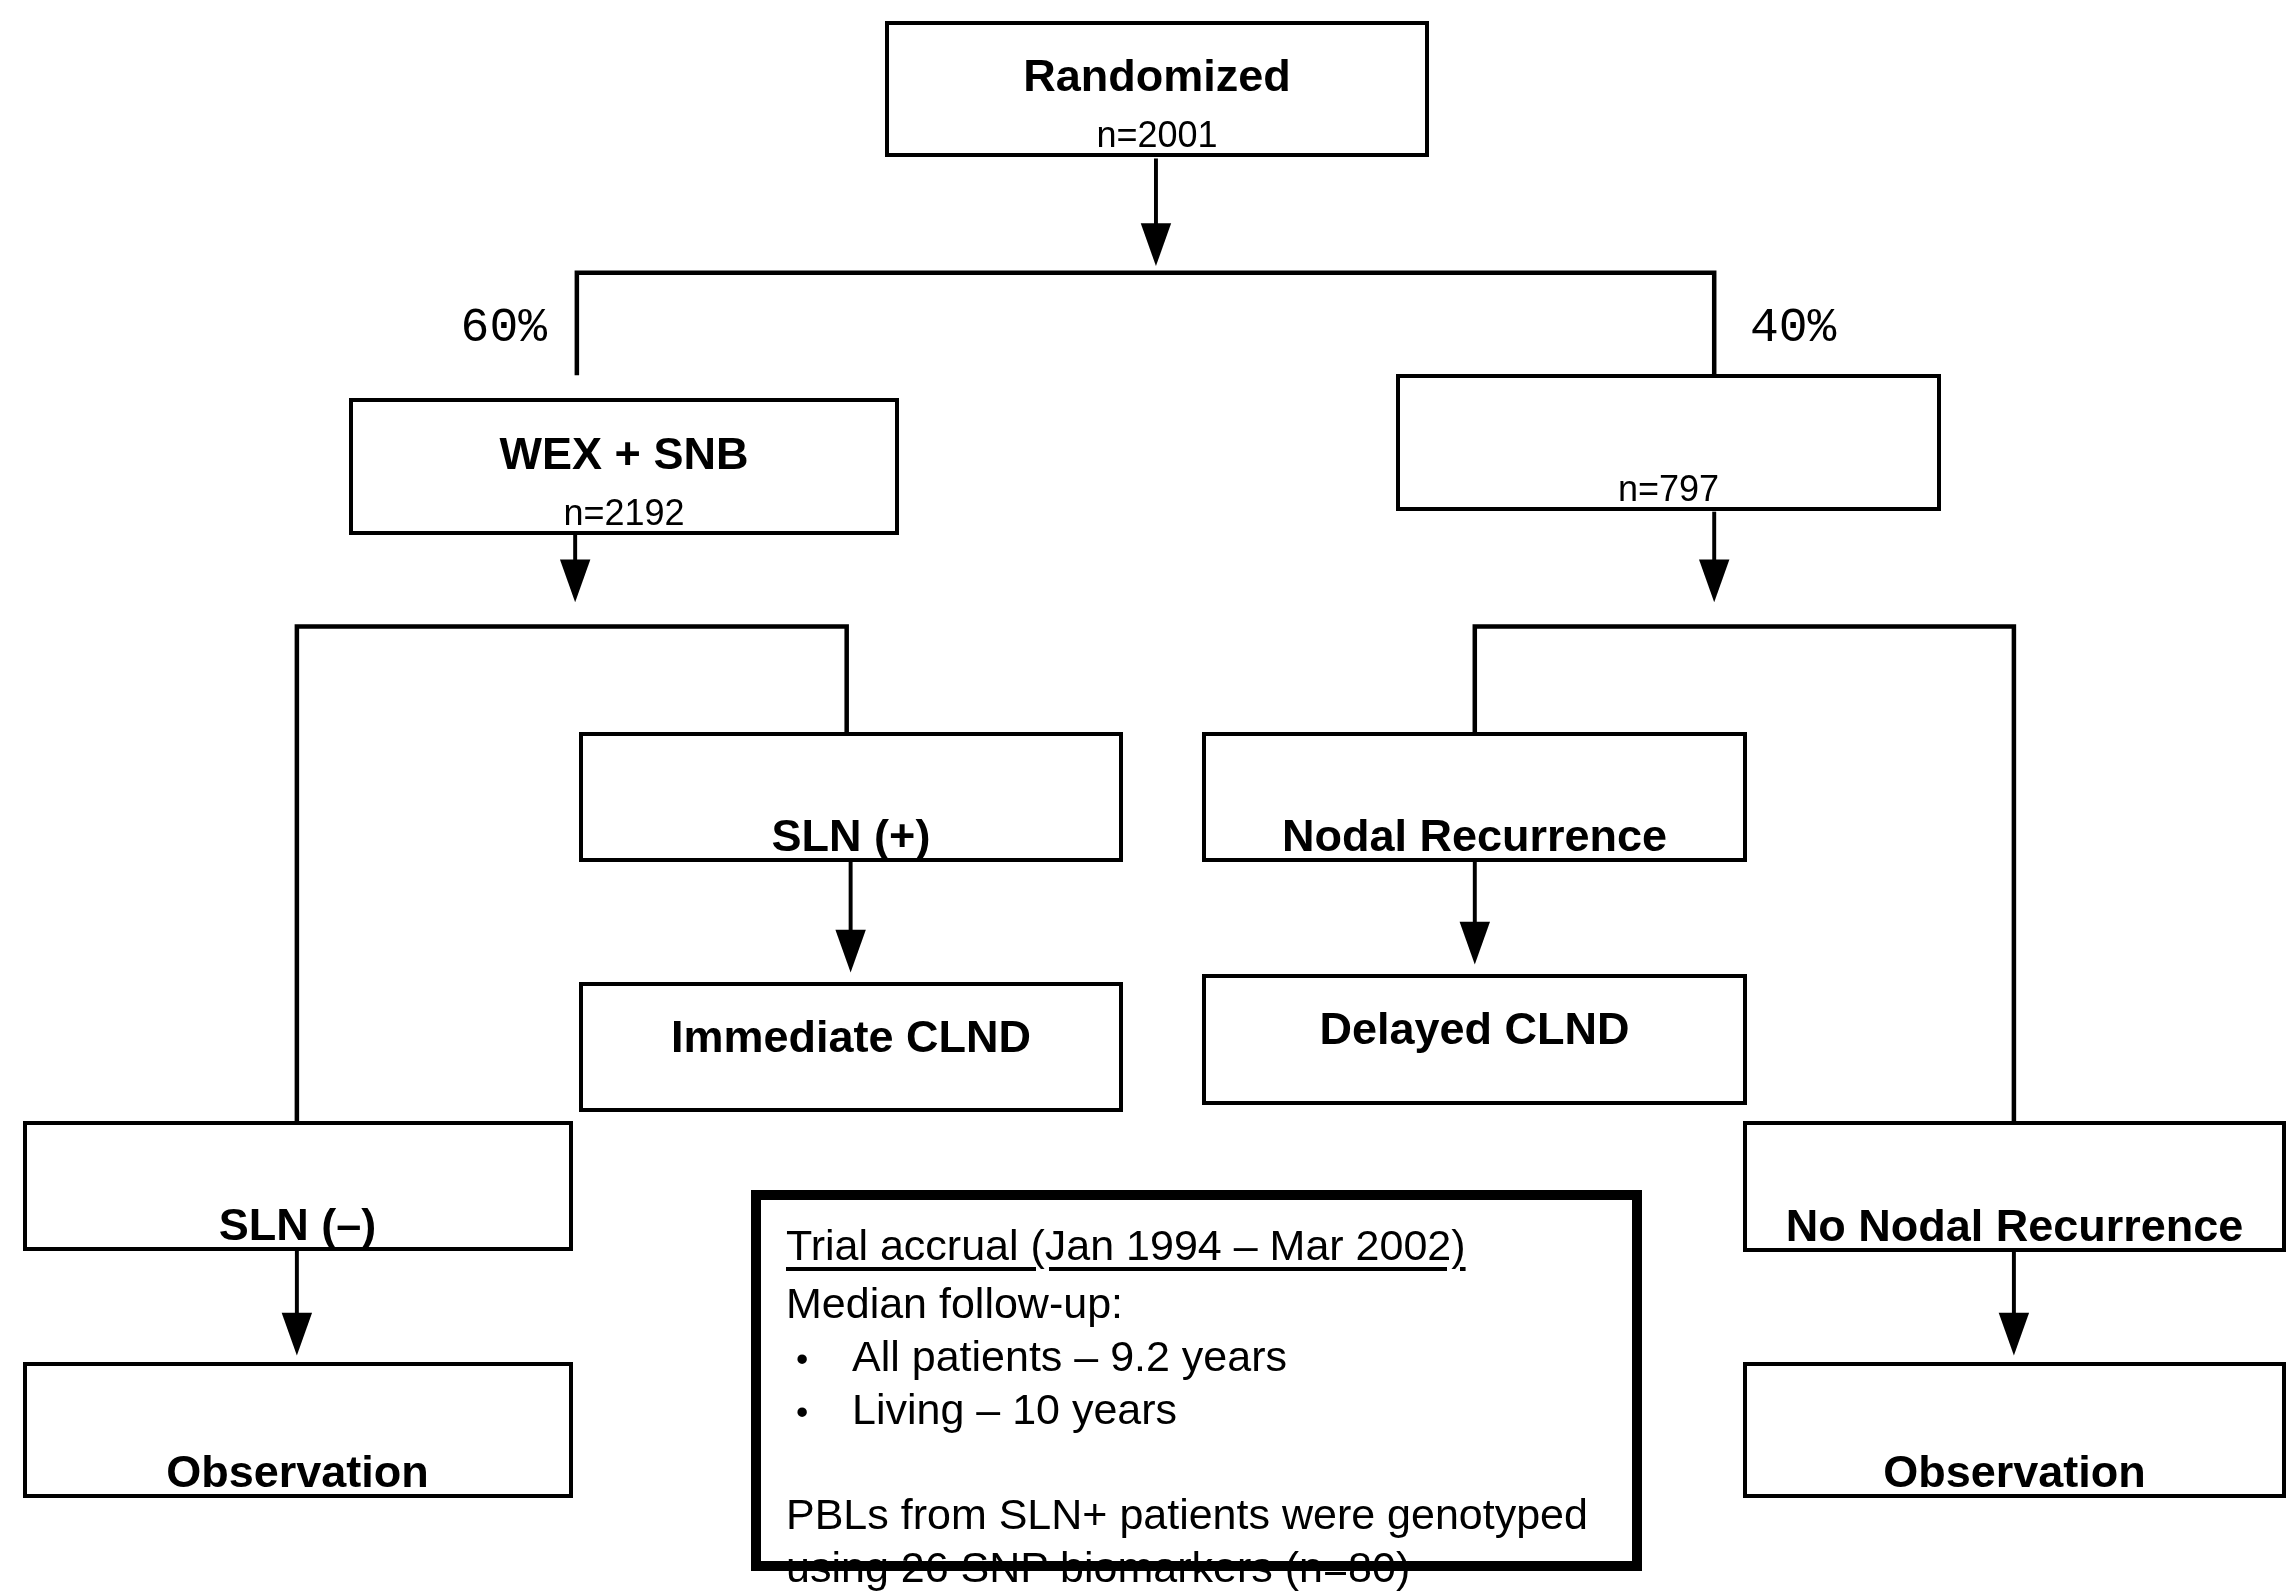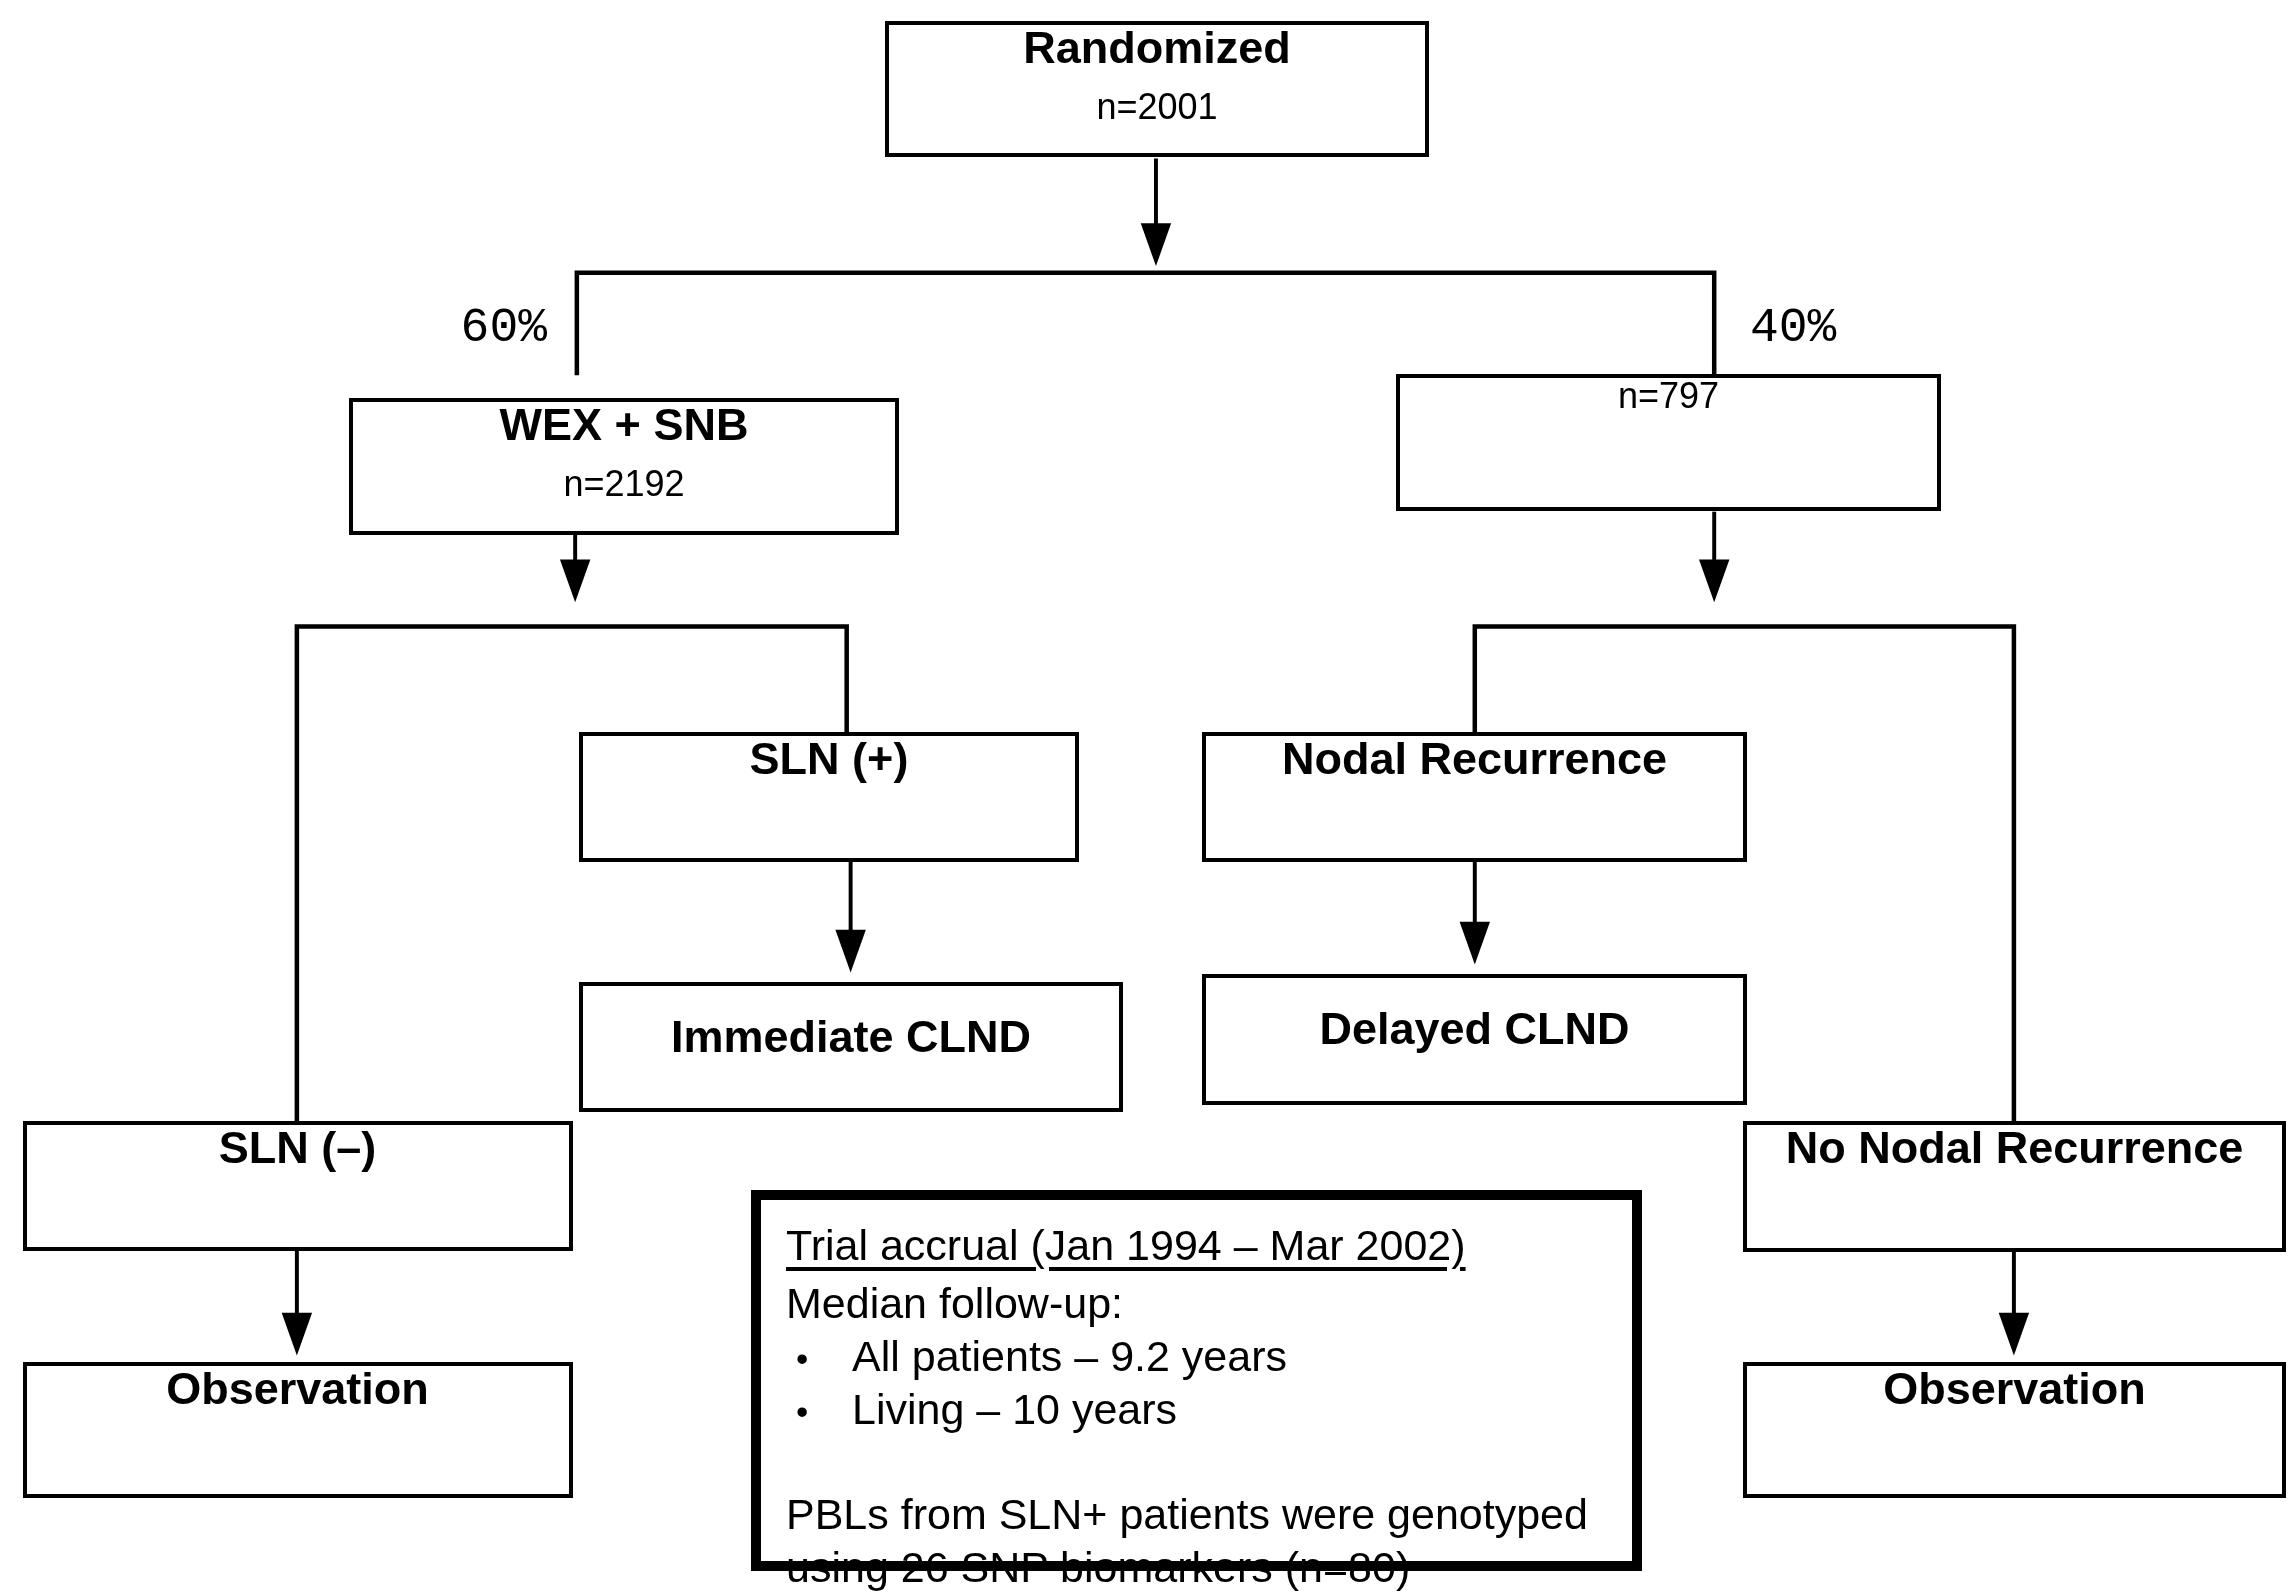--- a/index.html
+++ b/index.html
@@ -23,21 +23,21 @@
     height: 1594px;
   }
   .node {
     position: absolute;
     box-sizing: border-box;
     border: 4.5px solid #000000;
     background: #ffffff;
     display: flex;
     flex-direction: column;
     align-items: center;
-    justify-content: flex-start;
+    justify-content: flex-end;
     text-align: center;
     row-gap: 19px;
   }
   .node .title {
     font-weight: bold;
     font-size: 45px;
     line-height: 1;
     white-space: nowrap;
   }
   .node .subtitle {
@@ -154,21 +154,21 @@
 
   <div class="node" style="left:349px; top:374px; width:550px; height:137px;margin-top:24px;">
     <div class="title">WEX + SNB</div>
     <div class="subtitle">n=2192</div>
   </div>
 
   <div class="node" style="left:1396px; top:374px; width:545px; height:137px;">
     <div class="subtitle">n=797</div>
   </div>
 
-  <div class="node" style="left:579px; top:732px; width:500px; height:130px;">
+  <div class="node" style="left:579px; top:732px; width:544px; height:130px;">
     <div class="title">SLN (+)</div>
   </div>
 
   <div class="node" style="left:1202px; top:732px; width:545px; height:130px;">
     <div class="title">Nodal Recurrence</div>
   </div>
 
   <div class="node top-align" style="left:1202px; top:974px; width:545px; height:131px;">
     <div class="title">Delayed CLND</div>
   </div>

